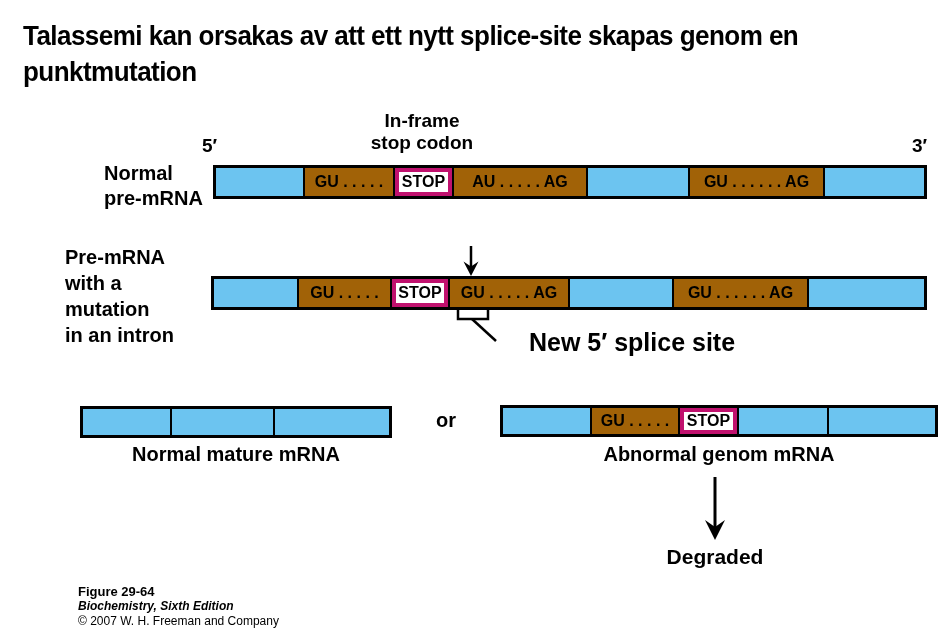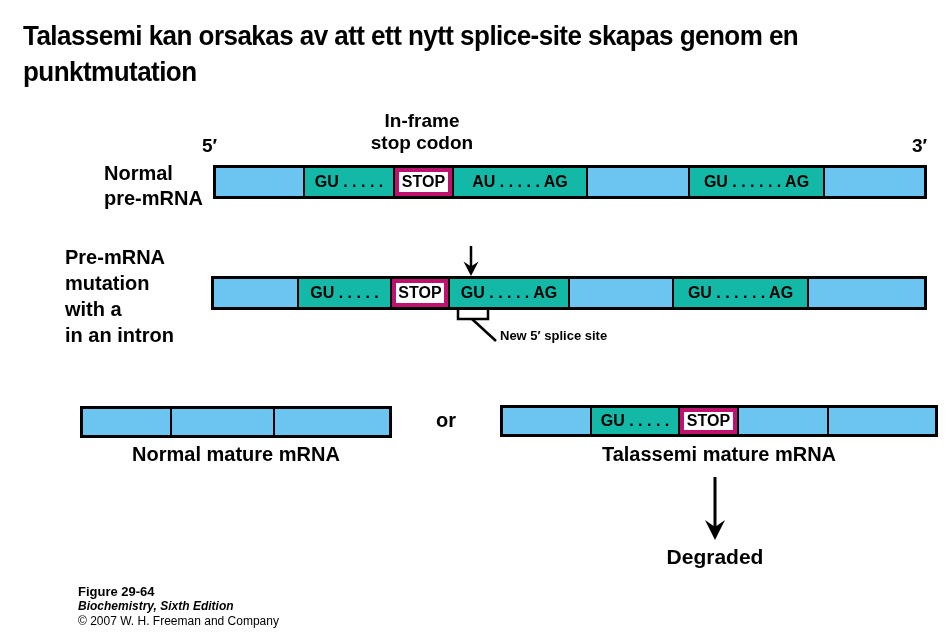--- a/index.html
+++ b/index.html
@@ -24,26 +24,26 @@
   .bar{
     display:flex;flex-direction:row;align-items:stretch;
     border:3px solid var(--line-black);background:#fff;box-sizing:border-box;
   }
   .seg{
     box-sizing:border-box;display:flex;align-items:center;justify-content:center;
     font-weight:bold;font-size:16px;white-space:nowrap;overflow:hidden;
   }
   .seg + .seg{border-left:2px solid var(--line-black);}
   .seg.blue{background:var(--exon-blue);}
-  .seg.box{background:#14b8a6;}
+  .seg.box{background:#a16207;}
   .seg.stop{background:#fff;box-shadow:inset 0 0 0 4px var(--stop-outline);font-size:16px;}
   .seg.grow{flex:1 1 auto;}
   .mature-label{font-size:20px;font-weight:bold;text-align:center;}
   .or-label{font-size:20px;font-weight:bold;}
-  .splice-label{font-size:13px;font-weight:bold;white-space:nowrap;}
+  .splice-label{font-size:25px;font-weight:bold;white-space:nowrap;margin-left:29px;}
   .degraded-label{font-size:21px;font-weight:bold;text-align:center;}
   .cap1{font-size:13px;font-weight:bold;line-height:15px;}
   .cap2{font-size:12px;font-weight:bold;font-style:italic;line-height:15px;}
   .cap3{font-size:12px;line-height:15px;}
   svg.overlay{position:absolute;left:0;top:0;pointer-events:none;}
 </style>
 </head>
 <body>
 
 <div class="canvas">
@@ -71,22 +71,22 @@
     <div class="seg box" style="width:90px;">GU . . . . .</div>
     <div class="seg stop" style="width:59px;">STOP</div>
     <div class="seg box" style="width:134px;">AU . . . . . AG</div>
     <div class="seg blue" style="width:102px;"></div>
     <div class="seg box" style="width:135px;">GU . . . . . . AG</div>
     <div class="seg blue grow"></div>
   </div>
 
   <div class="abs side-label-4" style="left:65px;top:244px;">
     <div>Pre-mRNA</div>
+    <div>with a</div>
     <div>mutation</div>
-    <div>with a</div>
     <div>in an intron</div>
   </div>
 
   <div class="abs bar" style="left:211px;top:276px;width:716px;height:34px;">
     <div class="seg blue" style="width:83px;"></div>
     <div class="seg box" style="width:93px;">GU . . . . .</div>
     <div class="seg stop" style="width:58px;">STOP</div>
     <div class="seg box" style="width:120px;">GU . . . . . AG</div>
     <div class="seg blue" style="width:104px;"></div>
     <div class="seg box" style="width:135px;">GU . . . . . . AG</div>
@@ -104,21 +104,21 @@
 
   <div class="abs or-label" style="left:436px;top:409px;">or</div>
 
   <div class="abs bar" style="left:500px;top:405px;width:438px;height:32px;">
     <div class="seg blue" style="width:87px;"></div>
     <div class="seg box" style="width:88px;">GU . . . . .</div>
     <div class="seg stop" style="width:59px;">STOP</div>
     <div class="seg blue" style="width:90px;"></div>
     <div class="seg blue grow"></div>
   </div>
-  <div class="abs mature-label" style="left:500px;top:443px;width:438px;">Talassemi mature mRNA</div>
+  <div class="abs mature-label" style="left:500px;top:443px;width:438px;">Abnormal genom mRNA</div>
 
   <div class="abs degraded-label" style="left:615px;top:545px;width:200px;">Degraded</div>
 
   <div class="abs" style="left:78px;top:584px;">
     <div class="cap1">Figure 29-64</div>
     <div class="cap2">Biochemistry, Sixth Edition</div>
     <div class="cap3">© 2007 W. H. Freeman and Company</div>
   </div>
 
   <svg class="overlay" width="948" height="638" viewBox="0 0 948 638">

